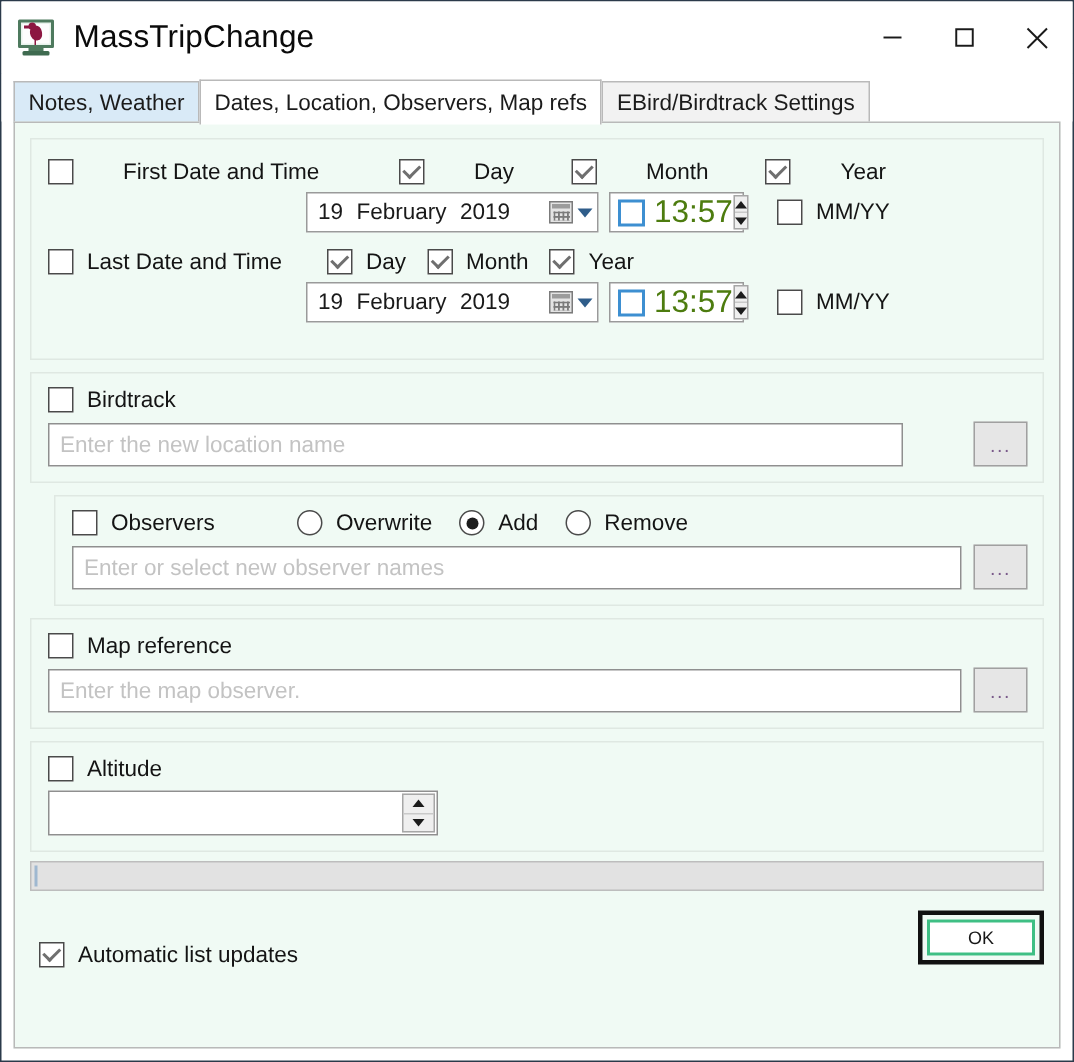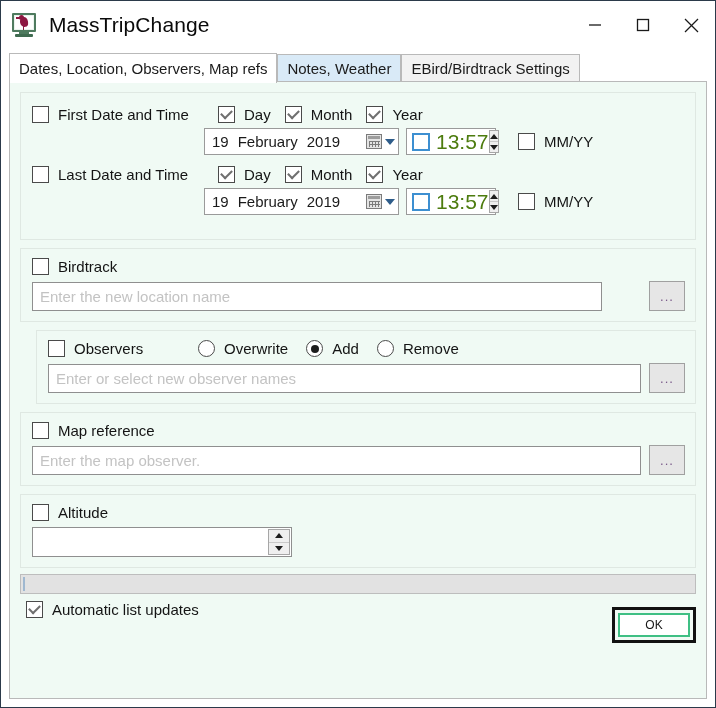--- a/index.html
+++ b/index.html
@@ -388,21 +388,21 @@
     content: "";
     position: absolute;
     left: 2px; top: 2px;
     width: 2px; bottom: 2px;
     background: #9fb8d0;
   }
 
   
   .footer {
     display: flex;
-    align-items: flex-start;
+    align-items: flex-end;
     padding: 0 2px;
     height: 44px;
     position: relative;
   }
   .okwrap {
     position: absolute;
     right: 2px;
     top: 6px;
     padding: 3px;
     border: 3px solid #111111;
@@ -453,36 +453,36 @@
       <div class="winbtn close">
         <svg width="15" height="15" viewBox="0 0 15 15">
             <line x1="1" y1="1" x2="14" y2="14" stroke="#1a1a1a" stroke-width="1.3"></line>
             <line x1="14" y1="1" x2="1" y2="14" stroke="#1a1a1a" stroke-width="1.3"></line>
           </svg>
       </div>
     </div>
   </div>
 
   <div class="tabstrip">
+    <div class="tab hot">
+      <span>Notes, Weather</span>
+    </div>
     <div class="tab active">
       <span>Dates, Location, Observers, Map refs</span>
     </div>
-    <div class="tab hot">
-      <span>Notes, Weather</span>
-    </div>
     <div class="tab">
       <span>EBird/Birdtrack Settings</span>
     </div>
   </div>
 
   <div class="tabpage">
 
     <div class="groupbox gb-dates">
 
-      <div class="row" style="padding:13px 0 0 11px;">
+      <div class="row" style="padding:13px 0 0 11px;gap:24px;">
         <div class="cb"></div>
         <div class="lbl" style="width:150px;">First Date and Time</div>
 
         <div class="cb checked" style="margin-left:10px;"></div>
         <div class="lbl">Day</div>
 
         <div class="cb checked" style="margin-left:14px;"></div>
         <div class="lbl">Month</div>
 
         <div class="cb checked" style="margin-left:14px;"></div>

